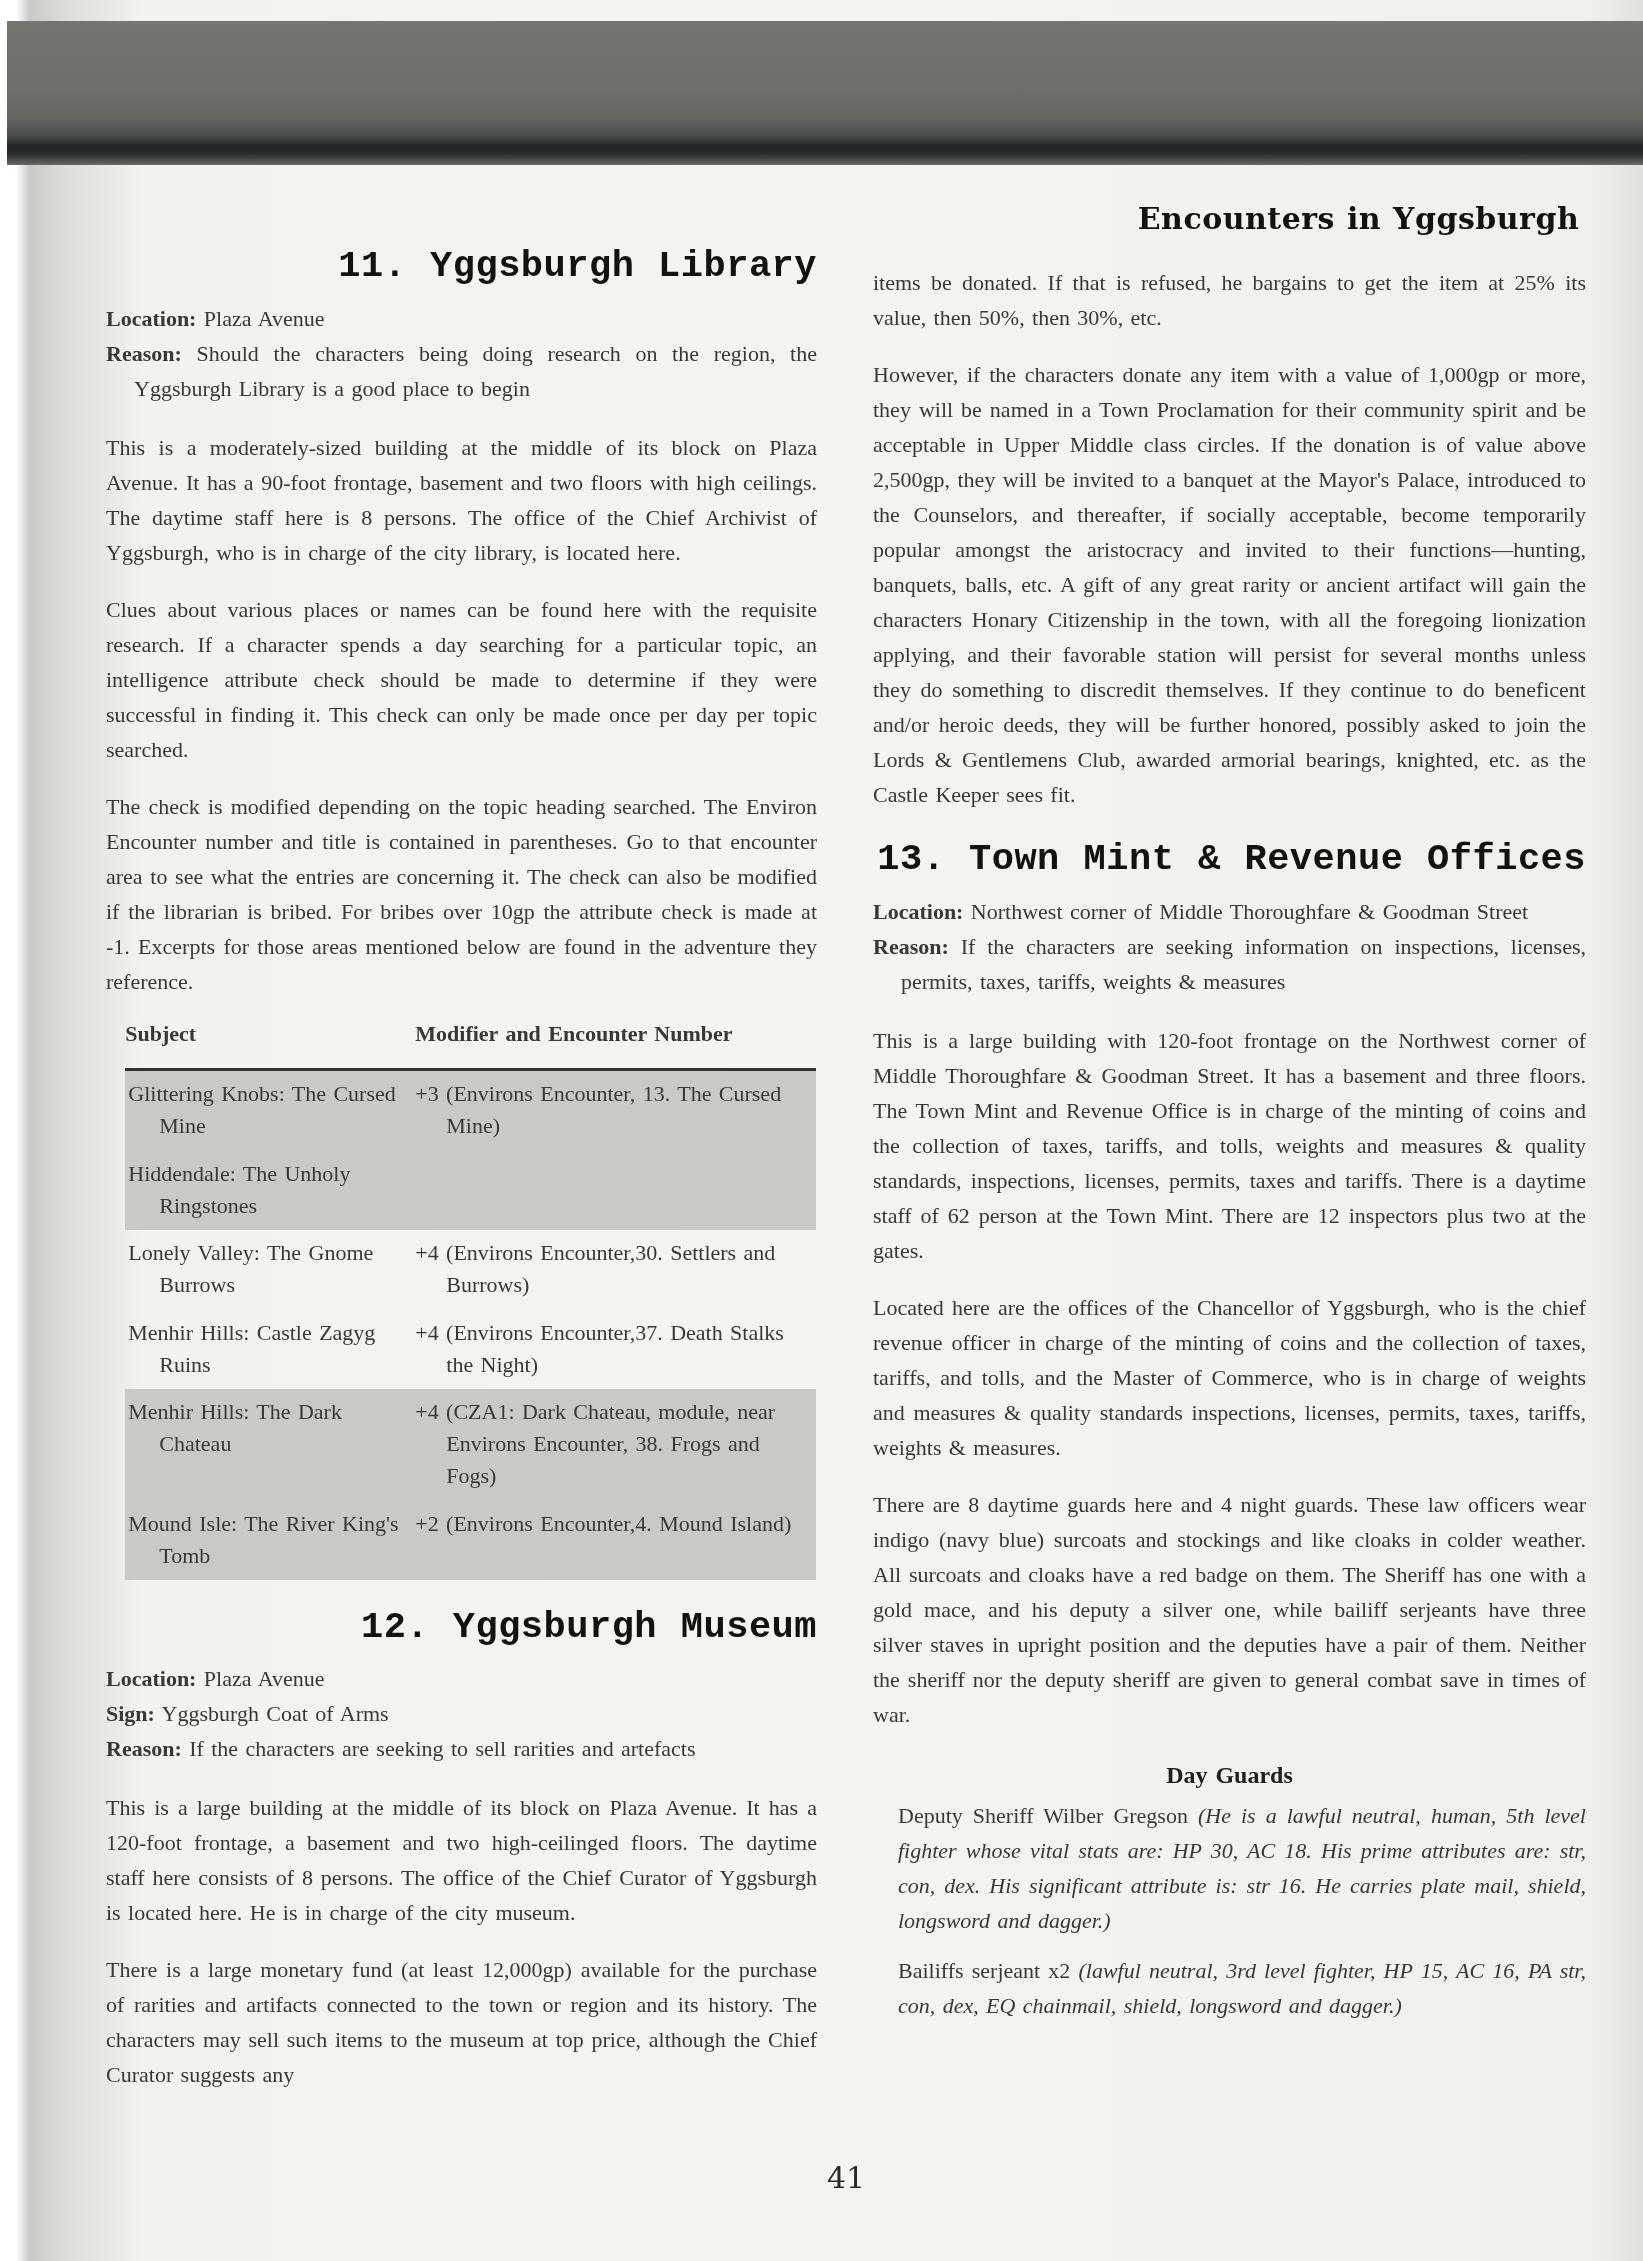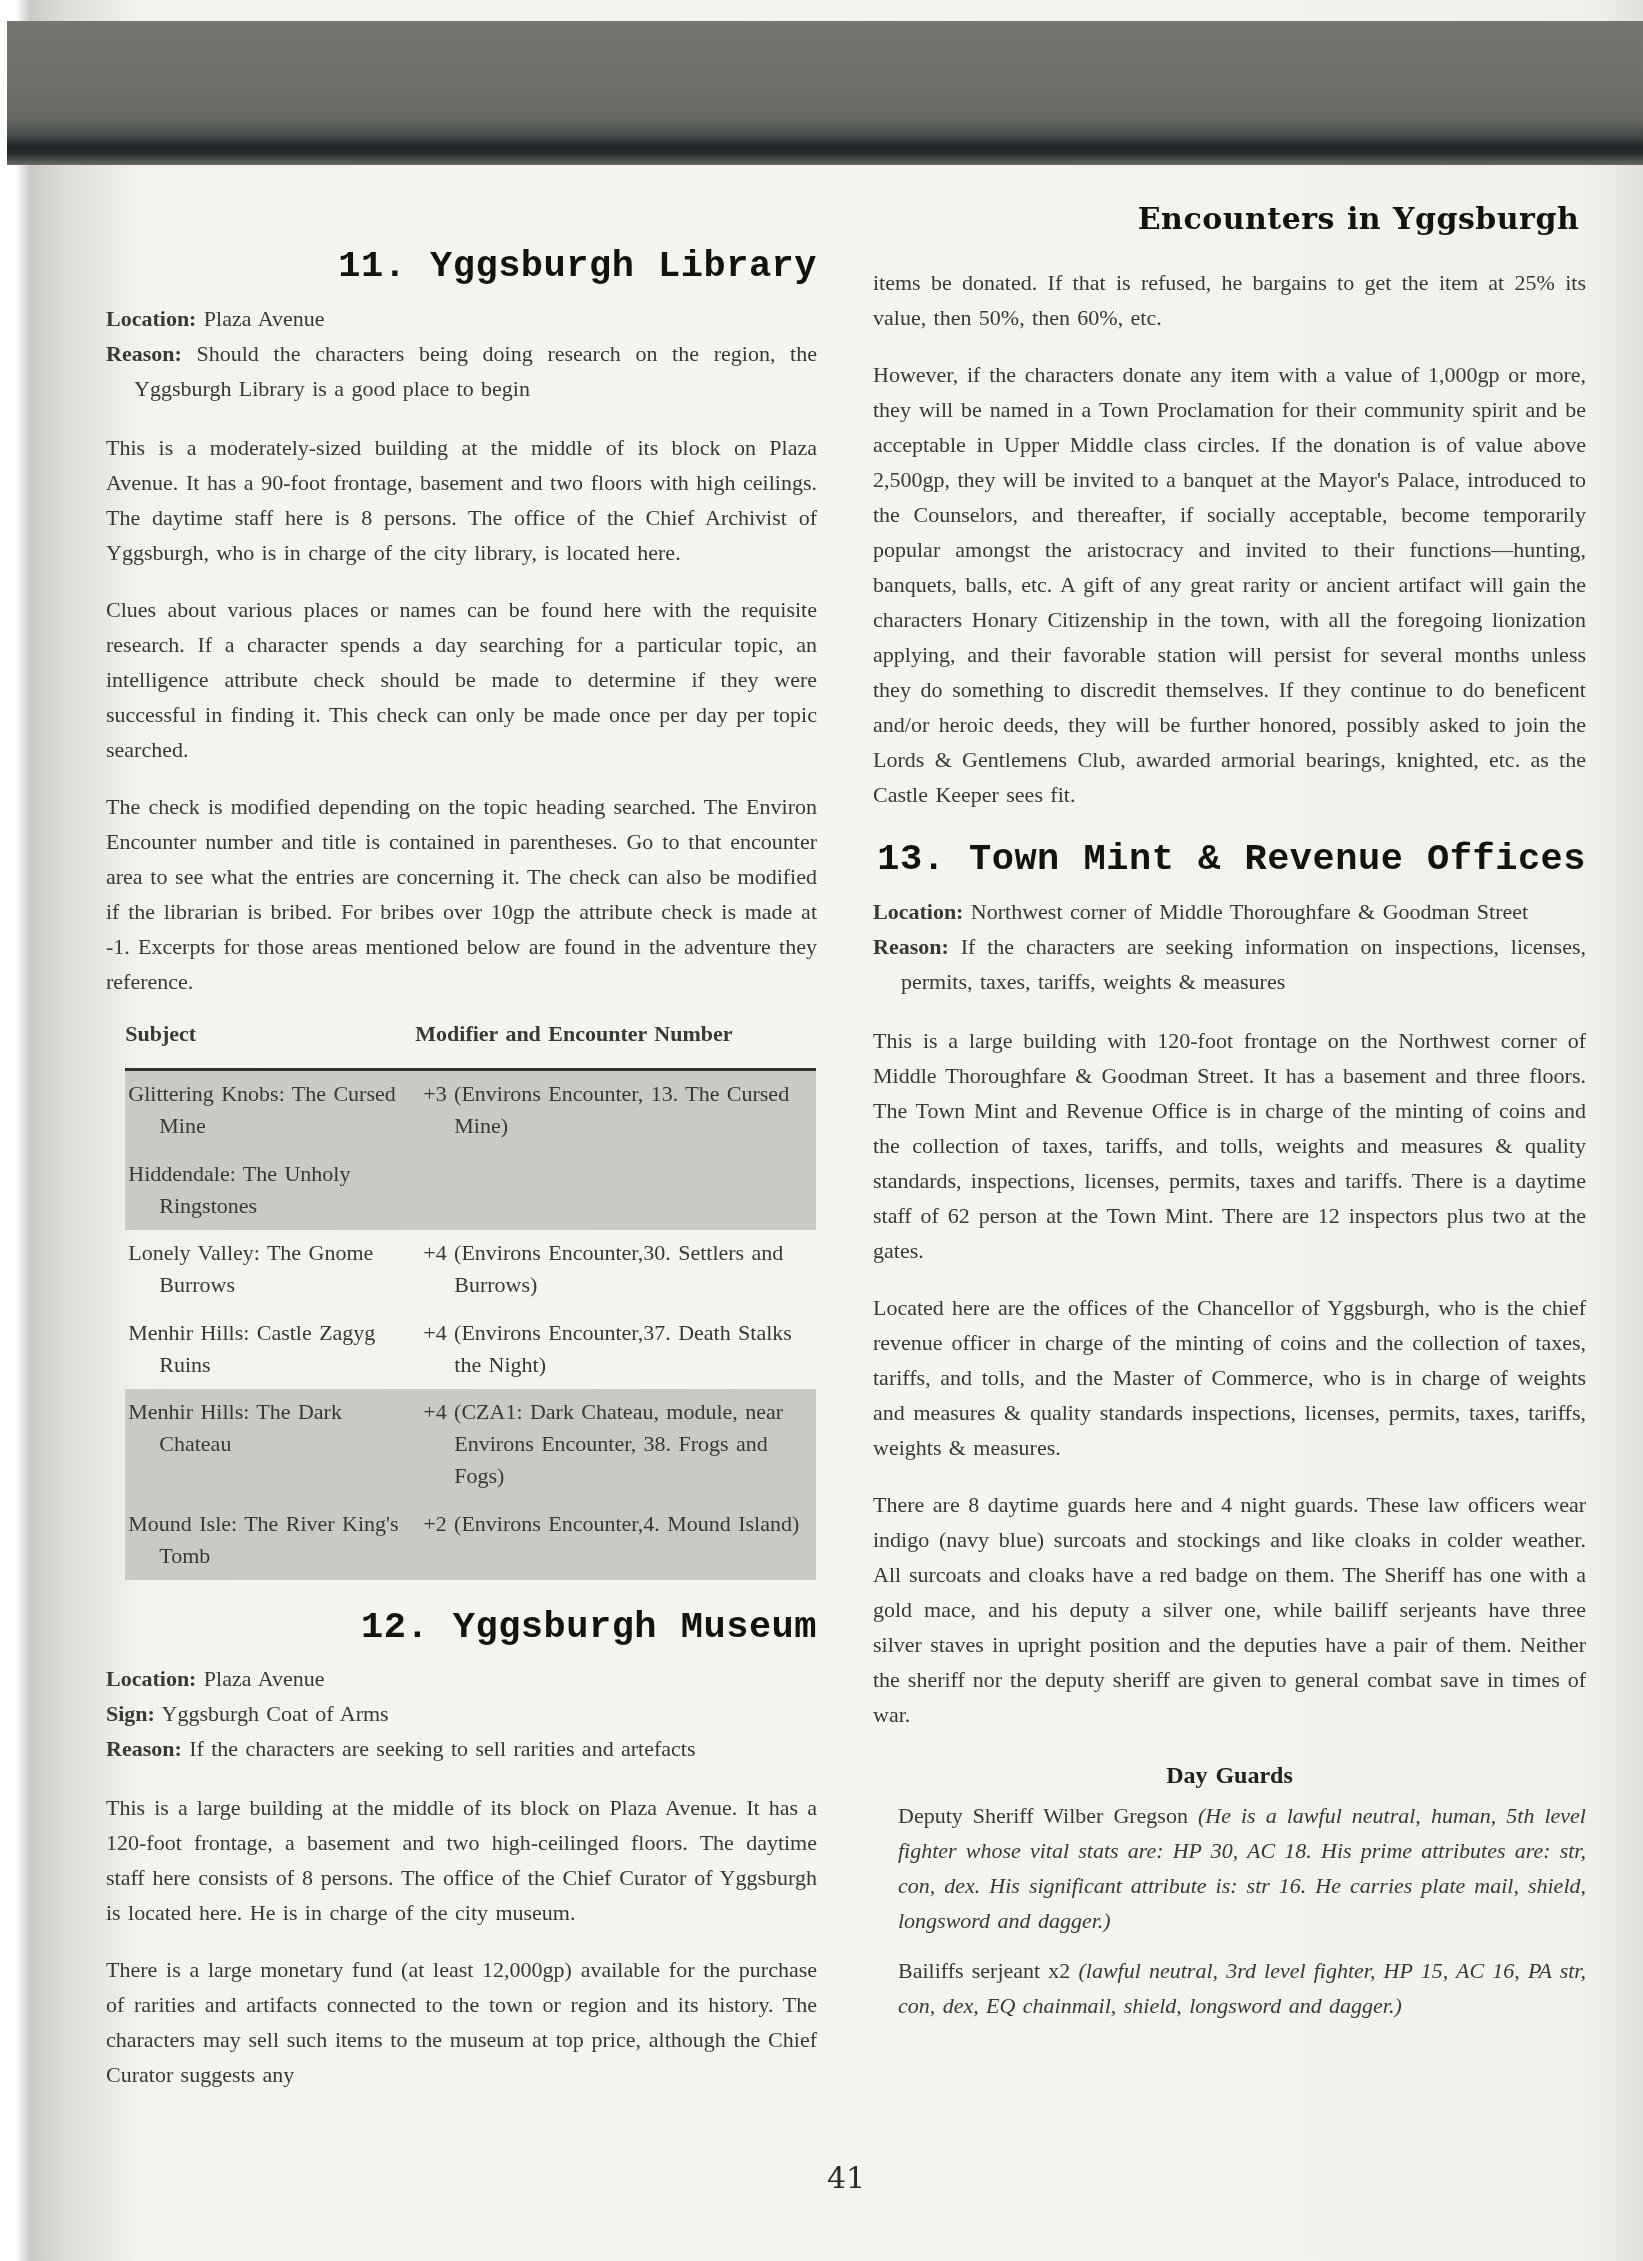--- a/index.html
+++ b/index.html
@@ -36,21 +36,21 @@
   .field { margin:0; padding-left:28px; text-indent:-28px; }
   .lbl { font-weight:700; }
   p.body { margin:22px 0 0; }
   p.body.first { margin-top:24px; }
 
   .res-table { margin:19.3px 0 0 19.3px; width:691px; font-size:22px; line-height:32px; }
   .t-row, .t-head { display:flex; }
   .t-head { font-weight:700; padding-bottom:18px; border-bottom:3.9px solid #32322d; }
   .t-head .t-c1 { width:290px; }
   .t-head .t-c2 { flex:1; }
-  .t-row { padding:7.3px 0 8.2px;gap:8px; }
+  .t-row { padding:7.3px 0 8.2px; }
   .t-row.shaded { background:#cac9c4; }
   .t-row .t-c1 { width:290px; box-sizing:border-box; padding-left:34px; text-indent:-31px; padding-right:14.5px; text-align:left; }
   .t-row .t-c2 { flex:1; padding-left:31px; text-indent:-31px; text-align:left; }
 
   .dg-head { font-weight:700; font-size:24px; line-height:29px; text-align:center; margin:29px 0 8.7px; color:#22201c; }
   .guard { margin:14.5px 0 0; padding-left:25px; }
   .guard.first { margin-top:5.8px; }
   .g-stats { font-style:italic; }
 
   .page-num {
@@ -110,21 +110,21 @@
     <p class="field"><span class="lbl">Sign:</span> <span>Yggsburgh Coat of Arms</span></p>
     <p class="field"><span class="lbl">Reason:</span> <span>If the characters are seeking to sell rarities and artefacts</span></p>
 
     <p class="body first">This is a large building at the middle of its block on Plaza Avenue. It has a 120-foot frontage, a basement and two high-ceilinged floors. The daytime staff here consists of 8 persons. The office of the Chief Curator of Yggsburgh is located here. He is in charge of the city museum.</p>
     <p class="body">There is a large monetary fund (at least 12,000gp) available for the purchase of rarities and artifacts connected to the town or region and its history. The characters may sell such items to the museum at top price, although the Chief Curator suggests any</p>
   </div>
 
   <div class="col col-right">
     <h1 class="page-header">Encounters in Yggsburgh</h1>
 
-    <p class="body first">items be donated. If that is refused, he bargains to get the item at 25% its value, then 50%, then 60%, etc.</p>
+    <p class="body first">items be donated. If that is refused, he bargains to get the item at 25% its value, then 50%, then 30%, etc.</p>
     <p class="body">However, if the characters donate any item with a value of 1,000gp or more, they will be named in a Town Proclamation for their community spirit and be acceptable in Upper Middle class circles. If the donation is of value above 2,500gp, they will be invited to a banquet at the Mayor's Palace, introduced to the Counselors, and thereafter, if socially acceptable, become temporarily popular amongst the aristocracy and invited to their functions—hunting, banquets, balls, etc. A gift of any great rarity or ancient artifact will gain the characters Honary Citizenship in the town, with all the foregoing lionization applying, and their favorable station will persist for several months unless they do something to discredit themselves. If they continue to do beneficent and/or heroic deeds, they will be further honored, possibly asked to join the Lords &amp; Gentlemens Club, awarded armorial bearings, knighted, etc. as the Castle Keeper sees fit.</p>
 
     <h2 class="section-h mt">13. Town Mint &amp; Revenue Offices</h2>
     <p class="field"><span class="lbl">Location:</span> <span>Northwest corner of Middle Thoroughfare &amp; Goodman Street</span></p>
     <p class="field"><span class="lbl">Reason:</span> <span>If the characters are seeking information on inspections, licenses, permits, taxes, tariffs, weights &amp; measures</span></p>
 
     <p class="body first">This is a large building with 120-foot frontage on the Northwest corner of Middle Thoroughfare &amp; Goodman Street. It has a basement and three floors. The Town Mint and Revenue Office is in charge of the minting of coins and the collection of taxes, tariffs, and tolls, weights and measures &amp; quality standards, inspections, licenses, permits, taxes and tariffs. There is a daytime staff of 62 person at the Town Mint. There are 12 inspectors plus two at the gates.</p>
     <p class="body">Located here are the offices of the Chancellor of Yggsburgh, who is the chief revenue officer in charge of the minting of coins and the collection of taxes, tariffs, and tolls, and the Master of Commerce, who is in charge of weights and measures &amp; quality standards inspections, licenses, permits, taxes, tariffs, weights &amp; measures.</p>
     <p class="body">There are 8 daytime guards here and 4 night guards. These law officers wear indigo (navy blue) surcoats and stockings and like cloaks in colder weather. All surcoats and cloaks have a red badge on them. The Sheriff has one with a gold mace, and his deputy a silver one, while bailiff serjeants have three silver staves in upright position and the deputies have a pair of them. Neither the sheriff nor the deputy sheriff are given to general combat save in times of war.</p>
 

